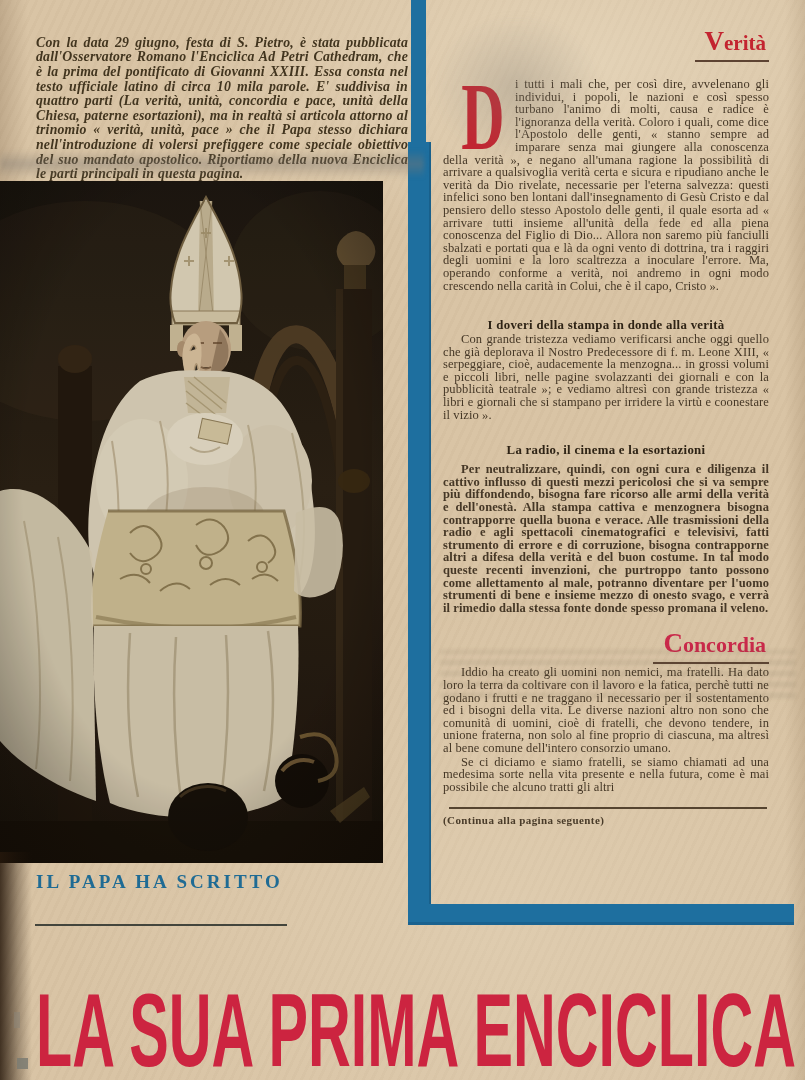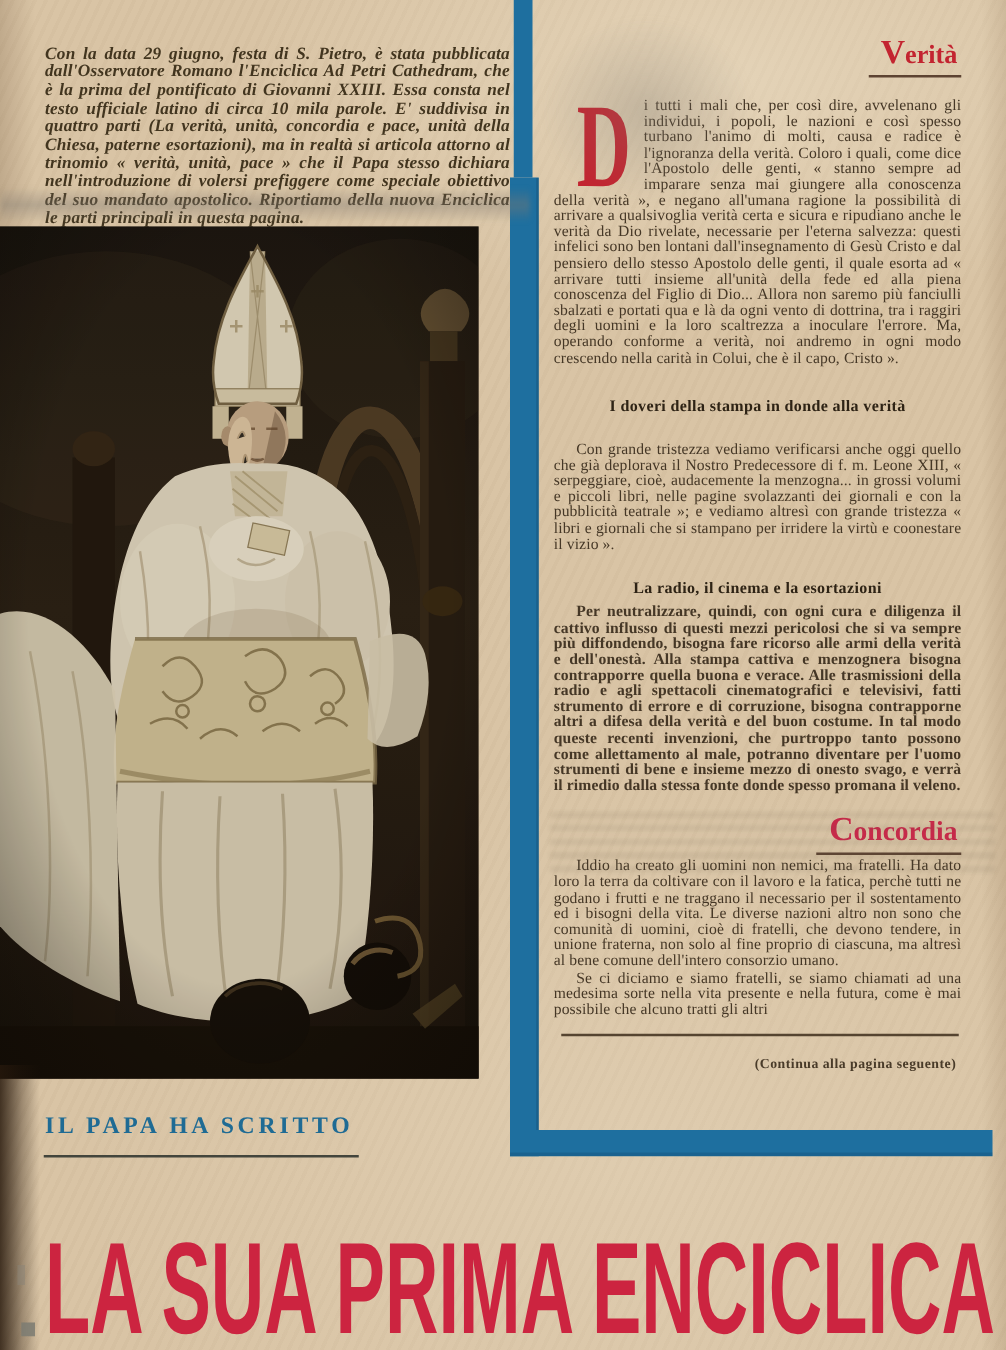--- a/index.html
+++ b/index.html
@@ -42,32 +42,32 @@
   .body-p{
     font:400 12.5px/12.6px "Liberation Serif", serif;
     text-align:justify;margin:0;letter-spacing:.1px;
   }
   .body-p.indent{text-indent:18px;}
   .body-p + .body-p{margin-top:1px;}
   .subhead{
     font:700 12.8px/14px "Liberation Serif", serif;color:#2e2315;
     text-align:center;letter-spacing:.3px;margin:0;
   }
-  .mt-sub1{margin-top:26px;}  .mt-p2{margin-top:21px;}
+  .mt-sub1{margin-top:26px;}  .mt-p2{margin-top:1px;}
   .mt-sub2{margin-top:22px;}  .mt-p3{margin-top:6px;font-weight:bold;}
   .mt-sub3{margin-top:16px;}  .mt-p4{}
   .end-rule{margin:14px 2px 0 6px;border:none;border-top:2px solid #554430;}
   .continua{
     font:700 11px/12px "Liberation Serif", serif;color:#493b29;
-    text-align:right;margin:16px 4px 0 0;letter-spacing:.4px;
+    text-align:left;margin:5px 4px 0 0;letter-spacing:.4px;
   }
   .dropcap{float:left;width:46px;height:71px;margin:3px 9px 0 17px;}
   
   .kicker{
-    position:absolute;left:36px;top:891px;
+    position:absolute;left:36px;top:872px;
     font:700 19px/1 "Liberation Serif", serif;color:#1f6b94;letter-spacing:3px;white-space:nowrap;
   }
   .kicker-underline{position:absolute;left:35px;top:924px;width:252px;height:2px;background:#43453c;}
   .headline-svg{position:absolute;left:28px;top:974px;width:778px;height:102px;}
   
   .stain-band{position:absolute;left:0;top:150px;width:424px;height:28px;
     background:linear-gradient(rgba(128,122,112,0), rgba(128,122,112,.42) 50%, rgba(128,122,112,0));
     filter:blur(2px);}
   .stain-cloud{position:absolute;left:432px;top:14px;width:170px;height:150px;border-radius:50%;
     background:radial-gradient(closest-side, rgba(128,122,112,.32), rgba(128,122,112,0));filter:blur(4px);}

